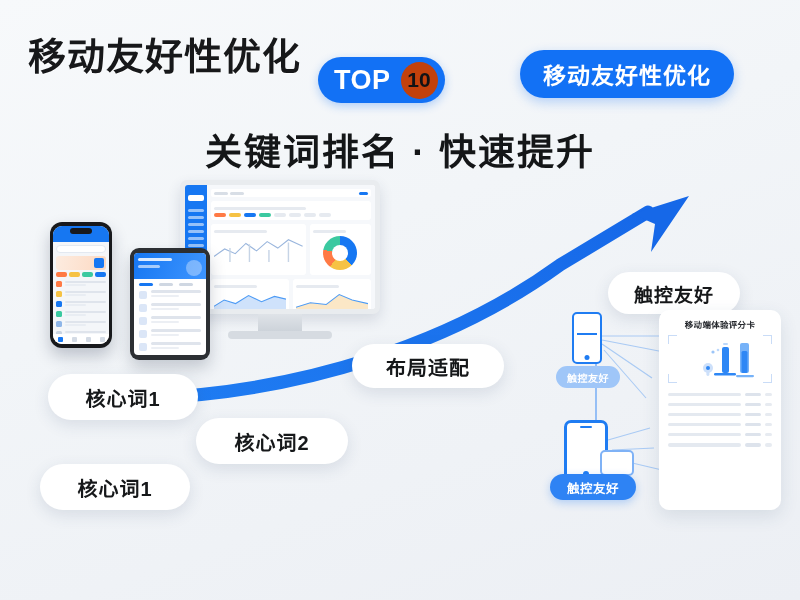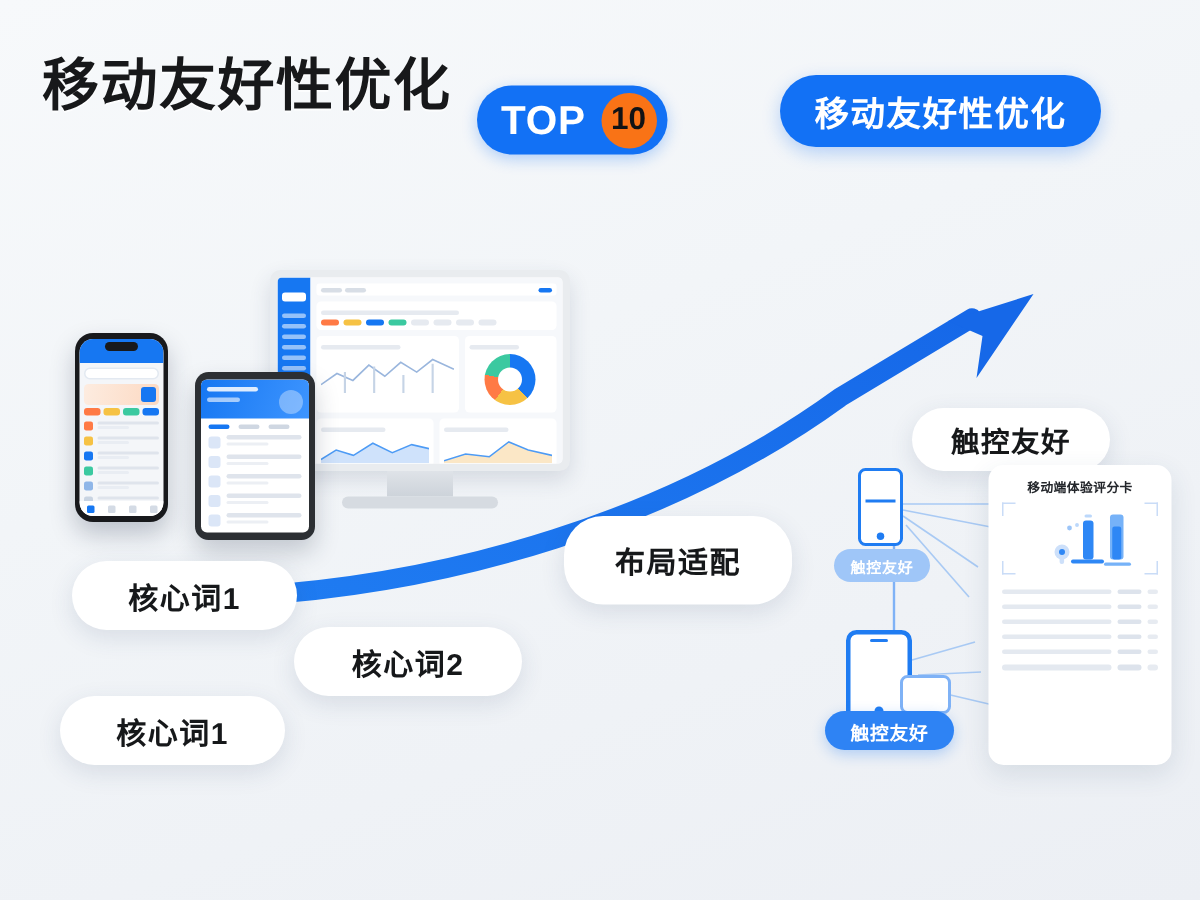--- a/index.html
+++ b/index.html
@@ -55,21 +55,21 @@
     font-weight: 700;
     letter-spacing: .5px;
     line-height: 1;
     padding-right: 10px;
     text-align: center;
   }
   .top-badge .num {
     width: 37px;
     height: 37px;
     border-radius: 50%;
-    background: #f97316;
+    background: #c2410c;
     color: #111315;
     font-size: 21px;
     font-weight: 700;
     display: flex;
     align-items: center;
     justify-content: center;
   }
 
   .corner-badge {
     position: absolute;
@@ -237,21 +237,21 @@
     justify-content: center;
     font-size: 20px;
     font-weight: 700;
     color: #16181a;
     letter-spacing: 1px;
     box-shadow: 0 5px 16px rgba(45,70,110,.13);
   }
   .pill-kw1 { left: 48px;  top: 374px; width: 150px; height: 46px; }
   .pill-kw2 { left: 196px; top: 418px; width: 152px; height: 46px; }
   .pill-kw3 { left: 40px;  top: 464px; width: 150px; height: 46px; }
-  .pill-layout { left: 376px; top: 344px; width: 152px; height: 59px; }
+  .pill-layout { left: 352px; top: 344px; width: 152px; height: 44px; }
   .pill-touch  { left: 608px; top: 272px; width: 132px; height: 42px; font-size: 19px; }
 
   
   .score-panel {
     position: absolute;
     left: 630px;
     top: 310px;
     width: 122px;
     height: 200px;
     background: #ffffff;
@@ -356,20 +356,21 @@
 
   <div class="title-main">移动友好性优化</div>
 
   <div class="top-badge">
     <span class="lbl">TOP</span>
     <span class="num">10</span>
   </div>
 
   <div class="corner-badge">移动友好性优化</div>
 
+  <div class="title-sub">关键词排名 · 快速提升</div>
 
   <div class="devices">
 
     <div class="monitor">
       <div class="bezel">
         <div class="screen">
           <div class="dash-side">
             <i class="logo"></i>
               <i></i>
               <i></i>

